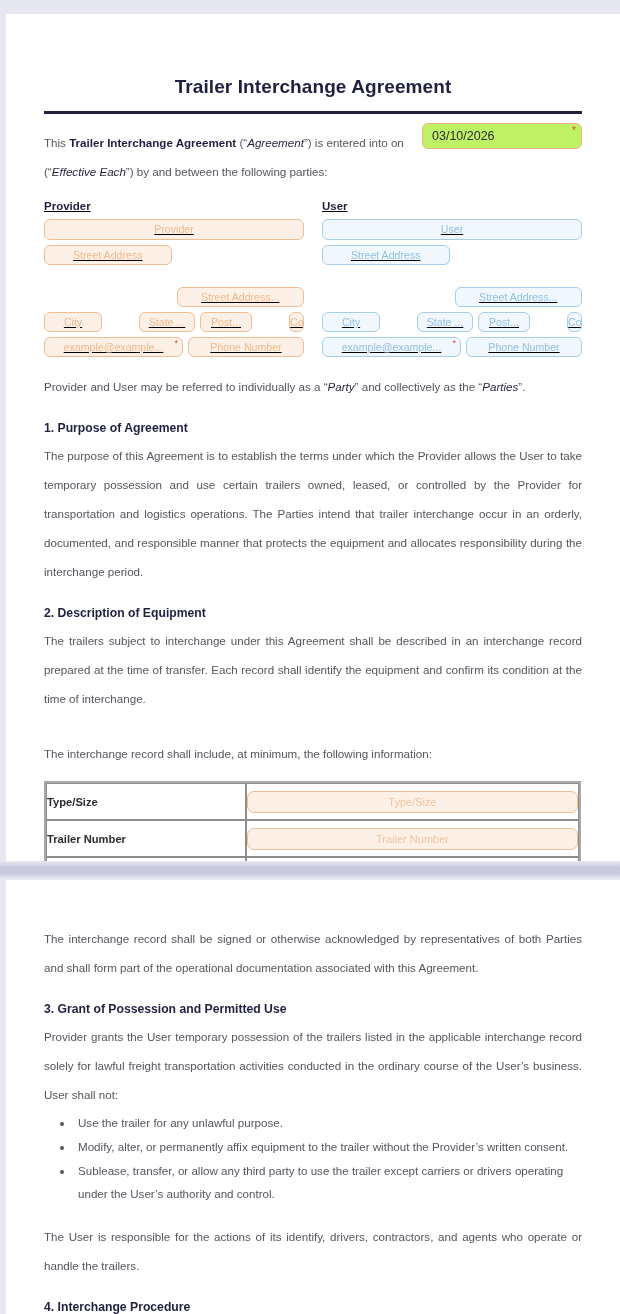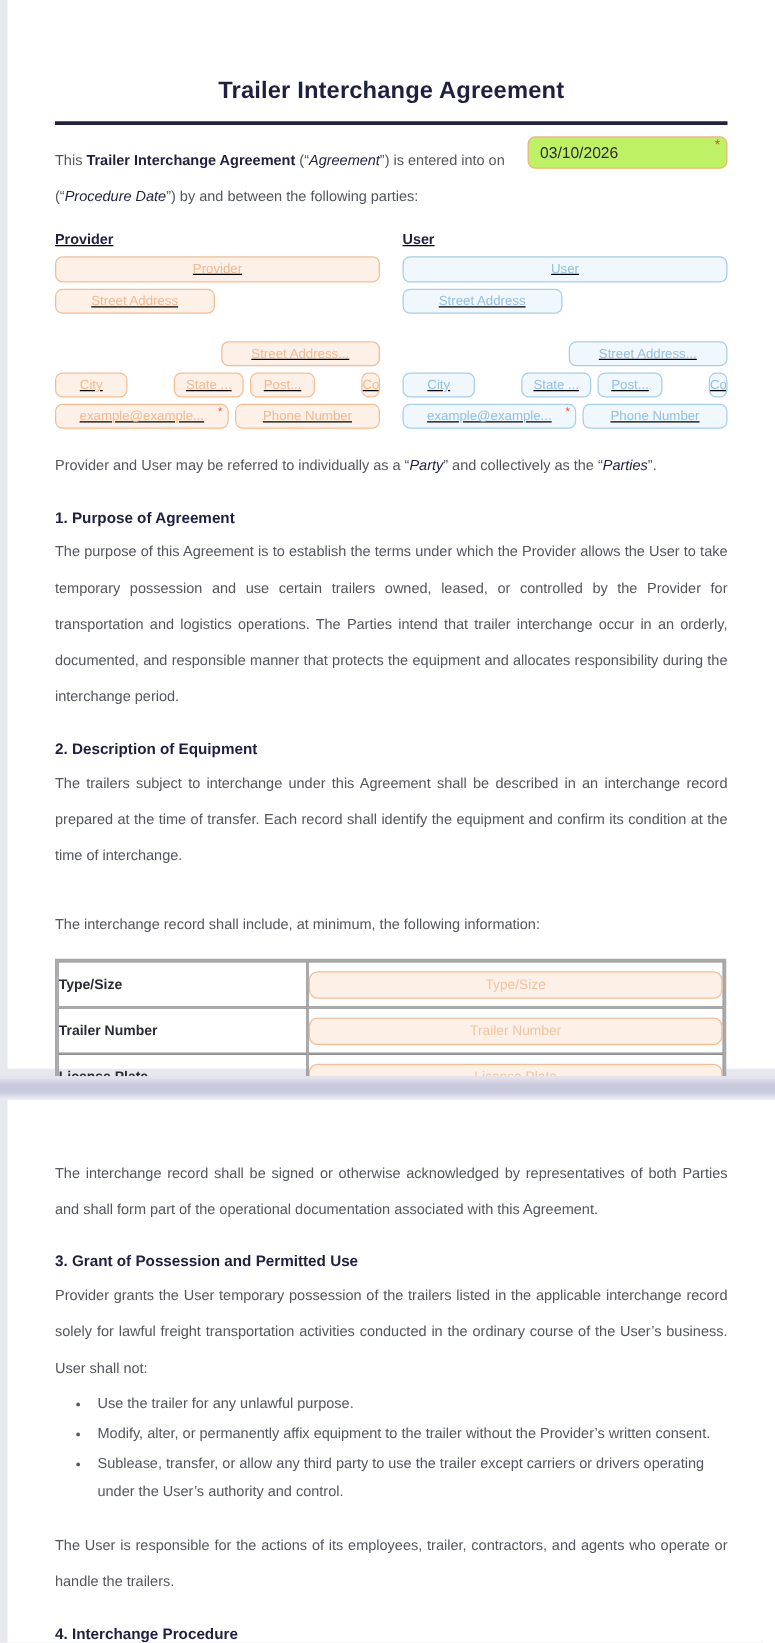--- a/index.html
+++ b/index.html
@@ -11,21 +11,21 @@
     overflow: hidden;
   }
   #root { position: relative; width: 620px; height: 1314px; }
 
   .page {
     position: absolute;
     left: 6px;
     width: 614px;
     background: #ffffff;
   }
-  #page1 { top: 0;  height: 855px; }
+  #page1 { top: 14px;  height: 855px; }
   #page2 { top: 880px; height: 440px; }
 
   .page-gap {
     position: absolute;
     left: 0; top: 861px;
     width: 620px; height: 19px;
     background: #cbcbdd;
   }
   .page-gap .gap-inner {
     position: absolute; left: 0; top: 0; width: 620px; height: 19px;
@@ -200,21 +200,21 @@
 
       <div class="intro-line">
         <p class="body-text">
           <span>This </span><b class="strong">Trailer Interchange Agreement</b><span> (“</span><i class="emph">Agreement</i><span>”) is entered into on</span>
         </p>
         <div class="date-field">
           <span>03/10/2026</span>
           <span class="req-star">*</span>
         </div>
         <p class="body-text no-justify">
-          <span>(“</span><i class="emph">Procedure Date</i><span>”) by and between the following parties:</span>
+          <span>(“</span><i class="emph">Effective Each</i><span>”) by and between the following parties:</span>
         </p>
       </div>
 
       <div class="parties">
 
         <div class="party provider">
           <div class="party-label">Provider</div>
           <div class="frow">
             <div class="fld tall">Provider</div>
           </div>
@@ -331,20 +331,20 @@
       <p class="body-text">Provider grants the User temporary possession of the trailers listed in the applicable interchange record solely for lawful freight transportation activities conducted in the ordinary course of the User’s business. User shall not:</p>
 
       <ul class="bullets">
         <li>Use the trailer for any unlawful purpose.</li>
         <li>Modify, alter, or permanently affix equipment to the trailer without the Provider’s written consent.</li>
         <li>Sublease, transfer, or allow any third party to use the trailer except carriers or drivers operating under the User’s authority and control.</li>
       </ul>
 
       <div style="height:16px"></div>
 
-      <p class="body-text">The User is responsible for the actions of its employees, trailer, contractors, and agents who operate or handle the trailers.</p>
+      <p class="body-text">The User is responsible for the actions of its identify, drivers, contractors, and agents who operate or handle the trailers.</p>
 
       <div class="sec-head">4. Interchange Procedure</div>
 
     </div>
   </div>
 
 </div>
 
 </body></html>

